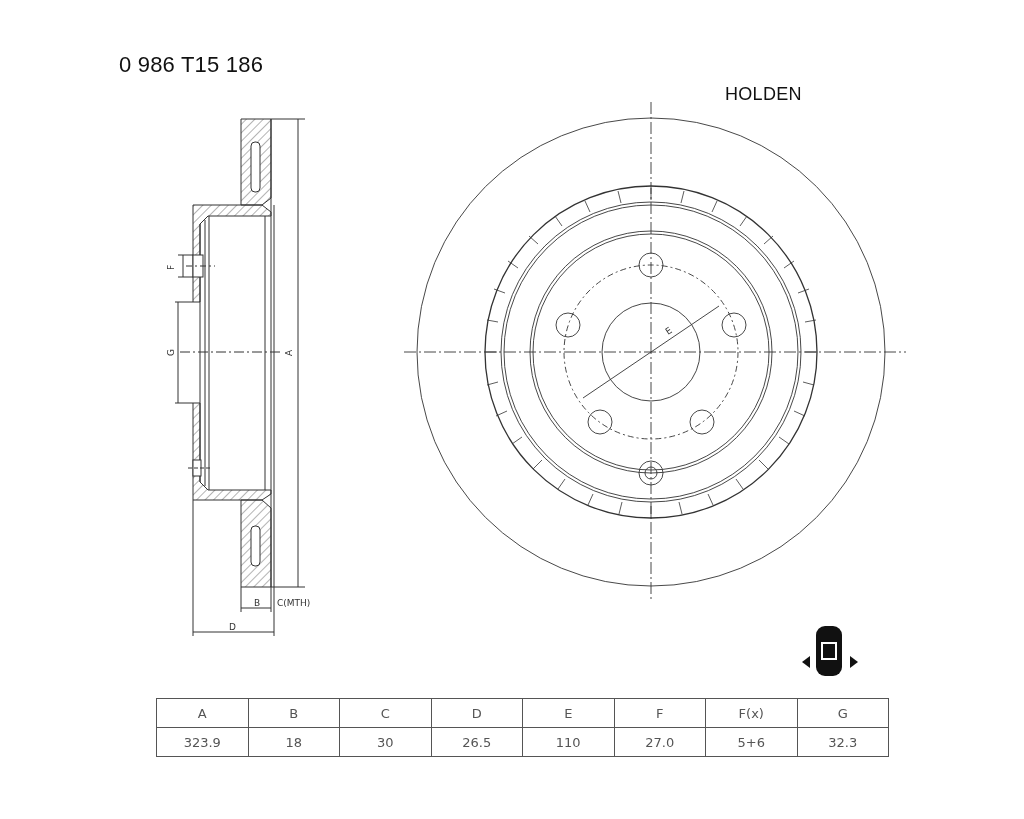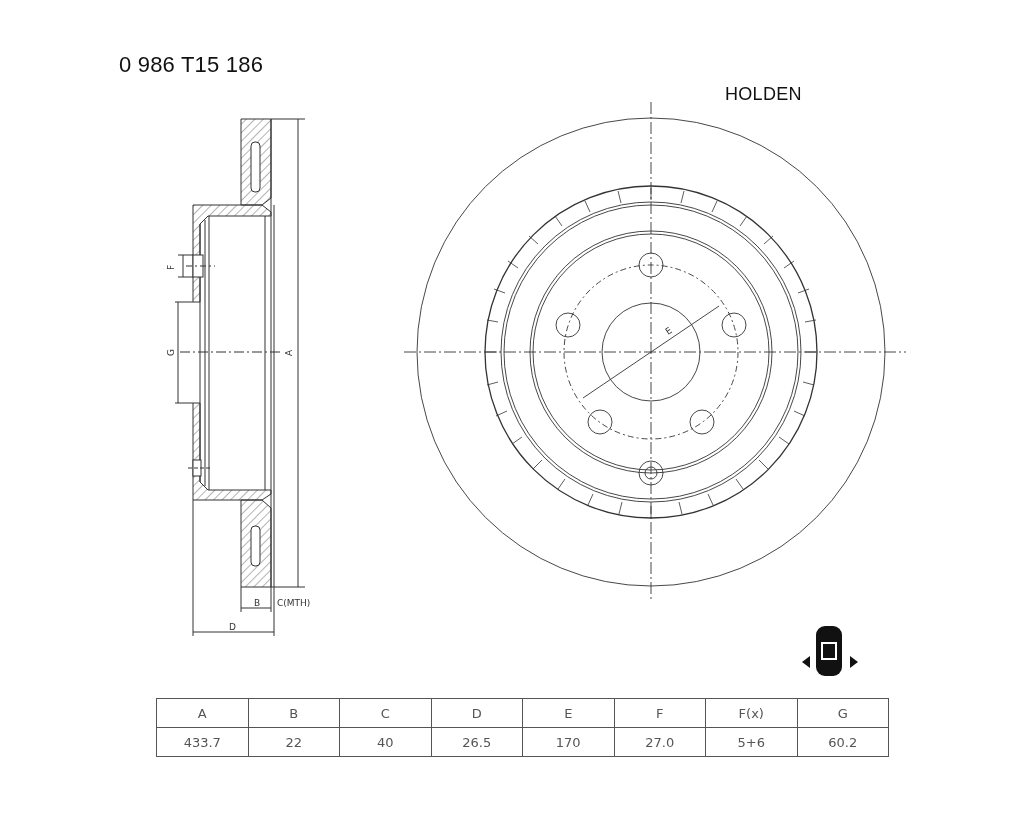--- a/index.html
+++ b/index.html
@@ -156,23 +156,23 @@
     <td>A</td>
     <td>B</td>
     <td>C</td>
     <td>D</td>
     <td>E</td>
     <td>F</td>
     <td>F(x)</td>
     <td>G</td>
   </tr>
   <tr>
-    <td>433.7</td>
-    <td>22</td>
-    <td>40</td>
+    <td>323.9</td>
+    <td>18</td>
+    <td>30</td>
     <td>26.5</td>
-    <td>170</td>
+    <td>110</td>
     <td>27.0</td>
     <td>5+6</td>
-    <td>60.2</td>
+    <td>32.3</td>
   </tr>
 </tbody>
   </table>
 
 </body></html>

